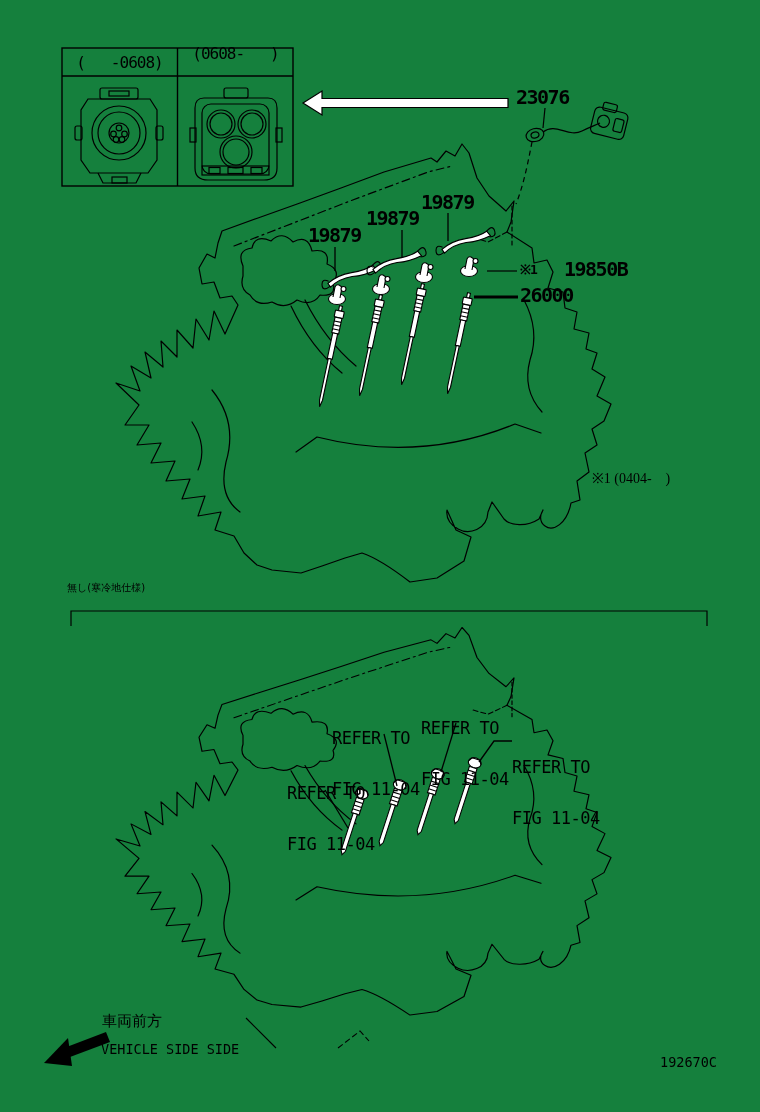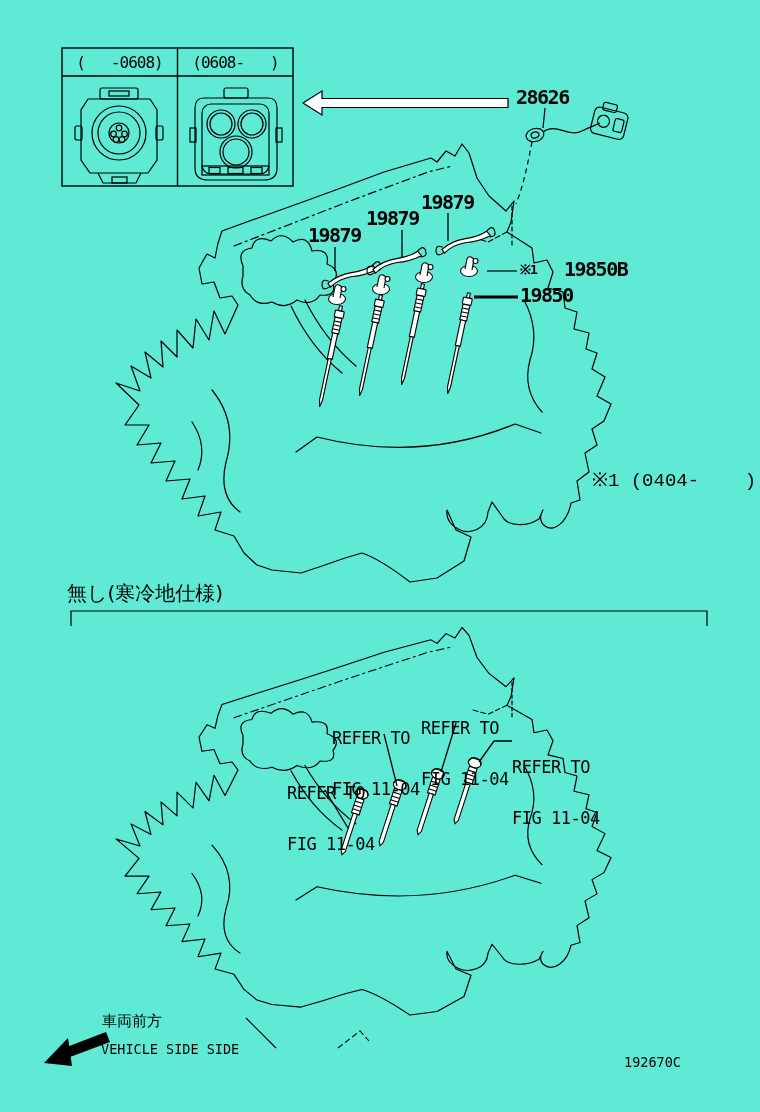--- a/index.html
+++ b/index.html
@@ -1,27 +1,27 @@
 <!DOCTYPE html>
 <html><head>
 <meta charset="utf-8">
 <style>
   html,body{margin:0;padding:0;background:#fff;}
-  #page{position:relative;width:760px;height:1112px;background:#5eead4;overflow:hidden;
+  #page{position:relative;width:760px;height:1112px;background:#15803d;overflow:hidden;
         font-family:"DejaVu Sans","Liberation Sans",sans-serif;color:#000;}
   #art{position:absolute;left:0;top:0;}
   .lbl{position:absolute;color:#000;white-space:pre;line-height:1;}
   .partnum{font-family:"DejaVu Sans Mono","Liberation Mono",monospace;
            font-weight:bold;font-size:20px;letter-spacing:-1.5px;}
   .refmark{font-family:"DejaVu Sans Mono","Liberation Mono",monospace;
            font-size:13px;font-weight:bold;letter-spacing:-1px;}
   .variant{font-family:"DejaVu Sans Mono","Liberation Mono",monospace;
            font-size:16px;letter-spacing:-1px;width:115px;text-align:center;}
-  .note{font-family:Liberation Mono, monospace;font-size:19px;}
-  .jp{font-size:20px;}
+  .note{font-family:Liberation Serif, serif;font-size:14px;}
+  .jp{font-size:10px;}
   .refer{font-family:"DejaVu Sans Mono","Liberation Mono",monospace;
          font-weight:normal;font-size:17px;letter-spacing:-0.5px;line-height:17px;}
   .refer span{display:block;}
   .mono-sm{font-family:"DejaVu Sans Mono","Liberation Mono",monospace;font-size:13.5px;}
 </style>
 </head>
 <body>
 
 <div id="page">
 
@@ -204,30 +204,30 @@
     <path d="M512,741 L494,741 L479,762"></path>
   </g>
 
   <g fill="#000" stroke="none">
     <polygon points="44,1063 68,1038 72,1066"></polygon>
     <polygon points="64,1048 106,1032 110,1042 70,1057"></polygon>
   </g>
 </svg>
 
 <div class="lbl variant" style="left:62px;top:55px;">(   -0608)</div>
-<div class="lbl variant" style="left:178px;top:55px;">(0608-   )</div>
-
-<div class="lbl partnum" style="left:516px;top:87px;">28626</div>
+<div class="lbl variant" style="left:178px;top:46px;">(0608-   )</div>
+
+<div class="lbl partnum" style="left:516px;top:87px;">23076</div>
 <div class="lbl partnum" style="left:308px;top:225px;">19879</div>
 <div class="lbl partnum" style="left:366px;top:208px;">19879</div>
 <div class="lbl partnum" style="left:421px;top:192px;">19879</div>
 
 <div class="lbl refmark" style="left:520px;top:263px;">※1</div>
 <div class="lbl partnum" style="left:541px;top:259px;margin-left:23px;">19850B</div>
-<div class="lbl partnum" style="left:520px;top:285px;">19850</div>
+<div class="lbl partnum" style="left:520px;top:285px;">26000</div>
 
 <div class="lbl note" style="left:592px;top:472px;">※1 (0404-    )</div>
 
 <div class="lbl jp" style="left:67px;top:583px;">無し(寒冷地仕様)</div>
 
 <div class="lbl refer" style="left:287px;top:751px;">
   <span>REFER TO</span>
   <span>FIG 11-04</span>
 </div>
 <div class="lbl refer" style="left:332px;top:696px;">
@@ -238,15 +238,15 @@
   <span>REFER TO</span>
   <span>FIG 11-04</span>
 </div>
 <div class="lbl refer" style="left:512px;top:725px;">
   <span>REFER TO</span>
   <span>FIG 11-04</span>
 </div>
 
 <div class="lbl jp" style="left:102px;top:1015px;font-size:15px;font-family:Liberation Mono, monospace;">車両前方</div>
 <div class="lbl mono-sm" style="left:101px;top:1043px;">VEHICLE SIDE SIDE</div>
-<div class="lbl mono-sm" style="left:624px;top:1056px;">192670C</div>
+<div class="lbl mono-sm" style="left:660px;top:1056px;">192670C</div>
 
 </div>
 
 </body></html>

